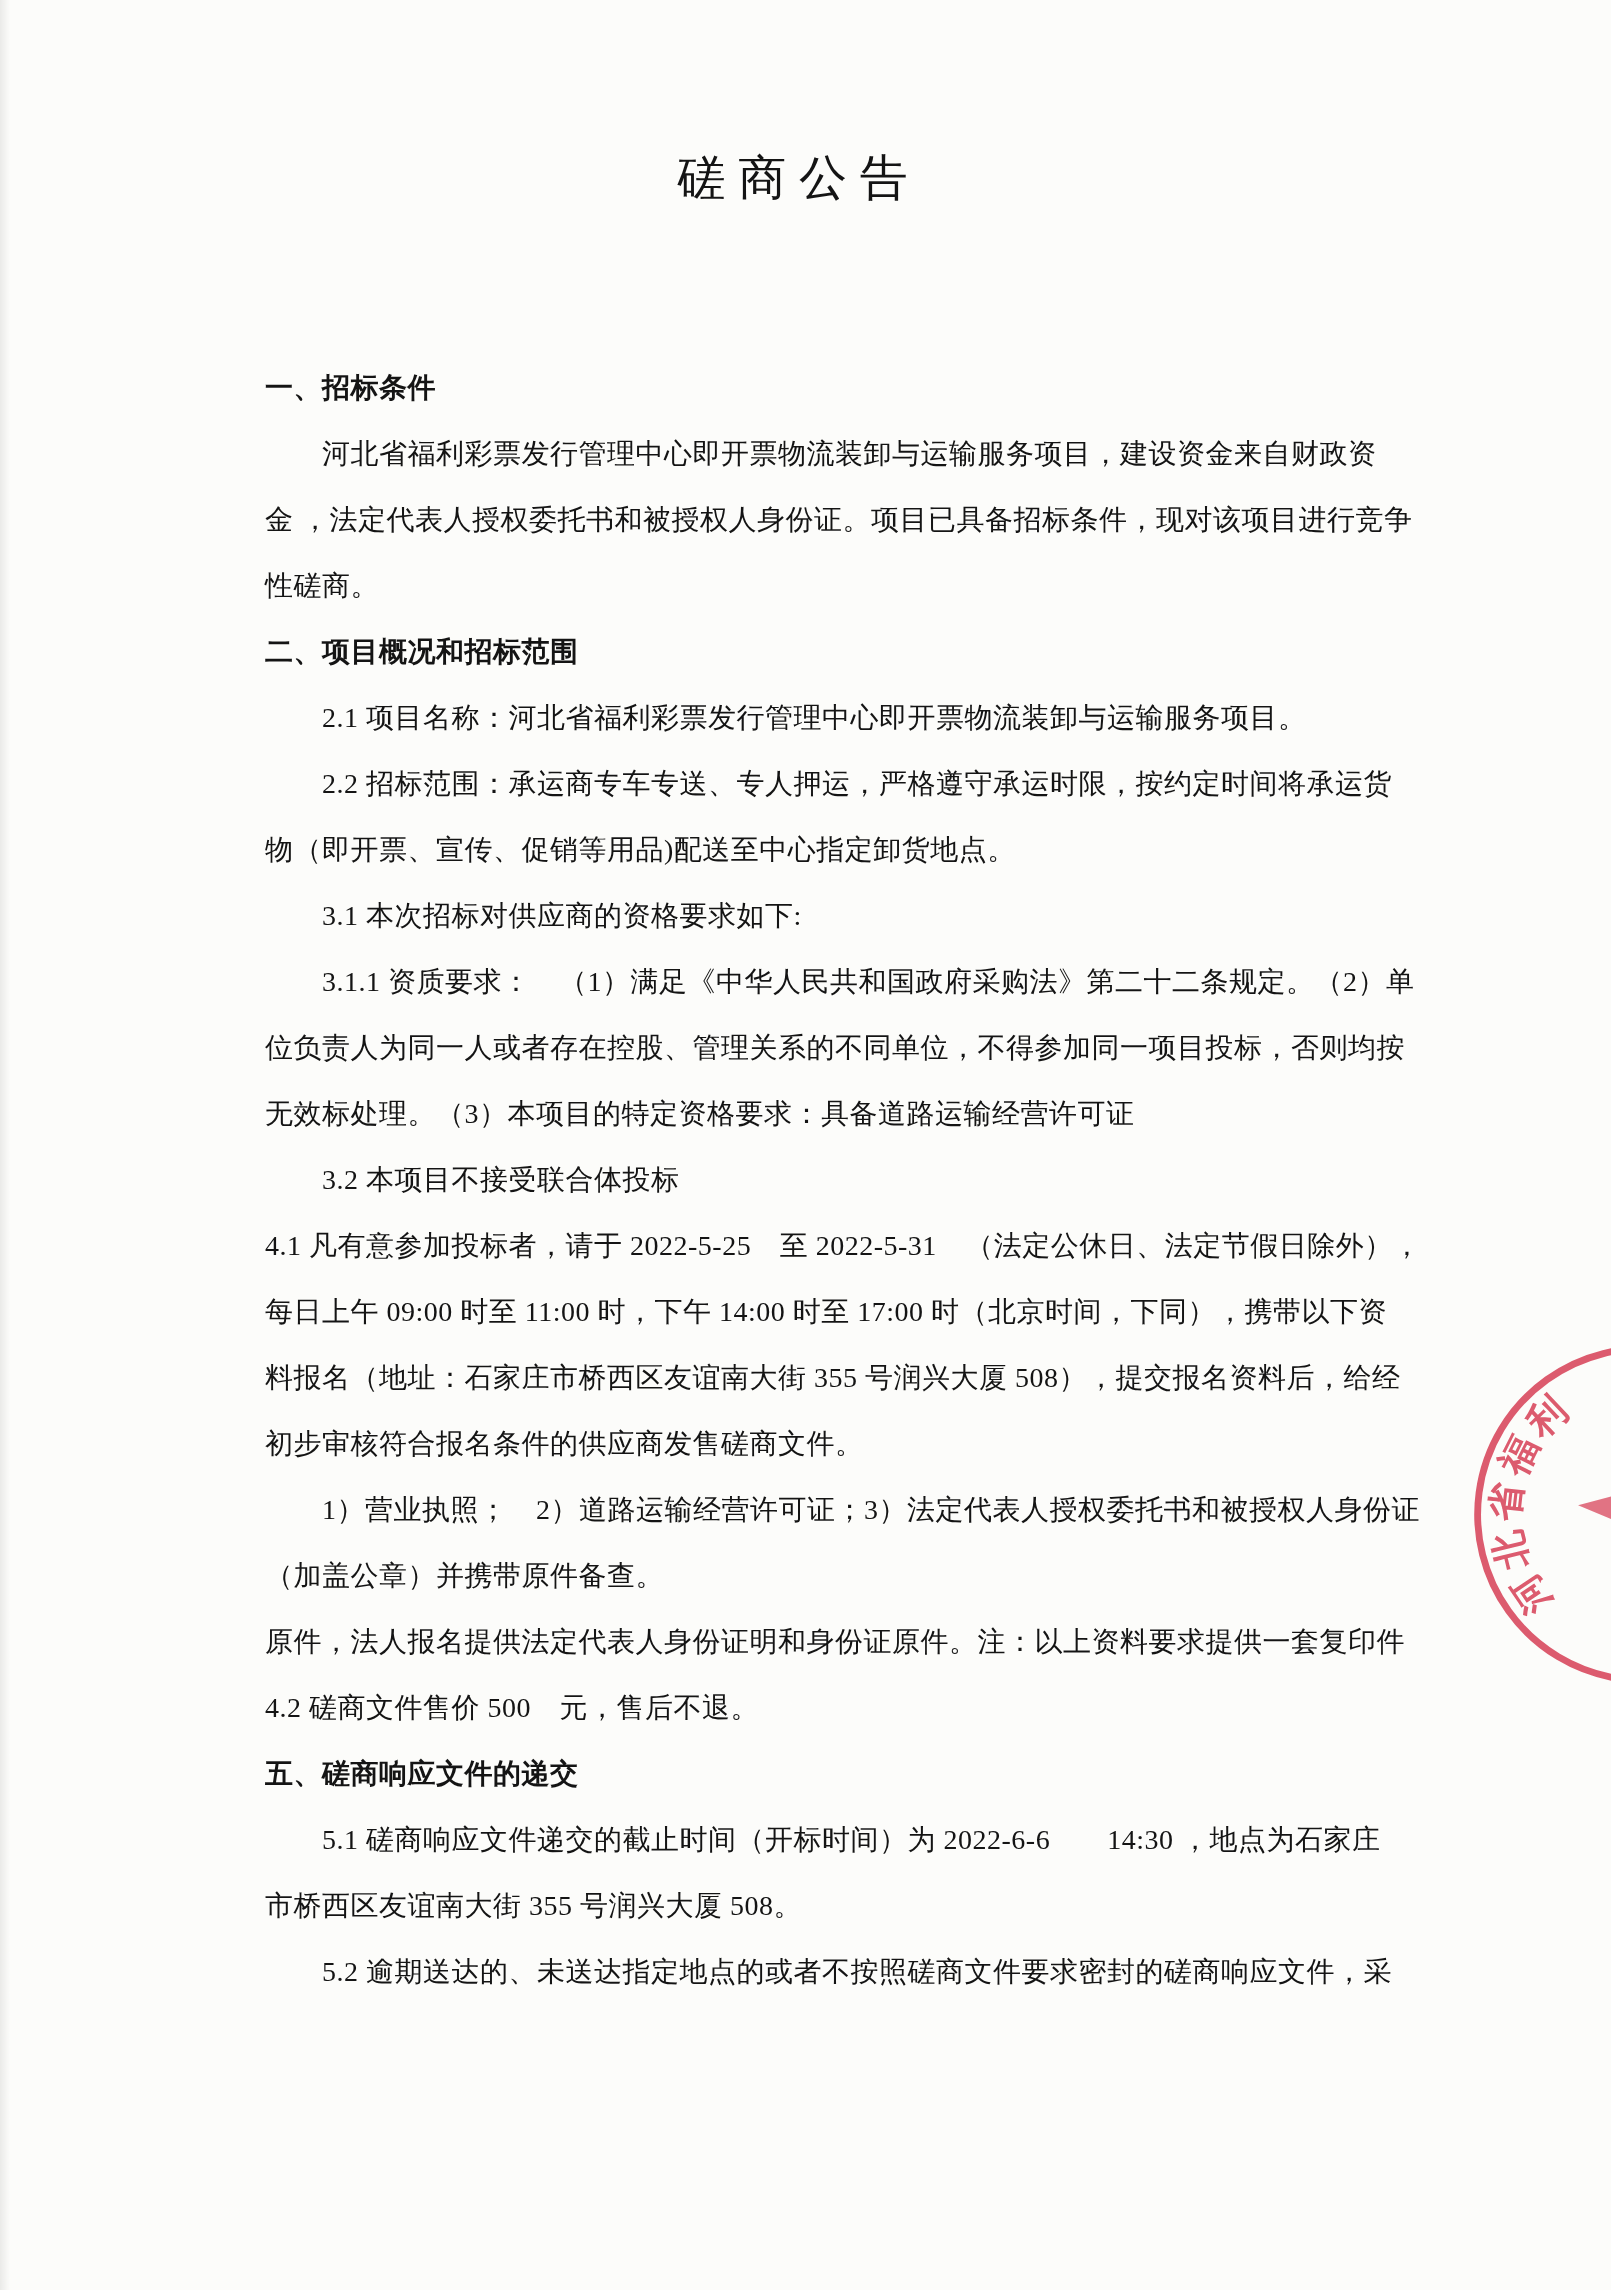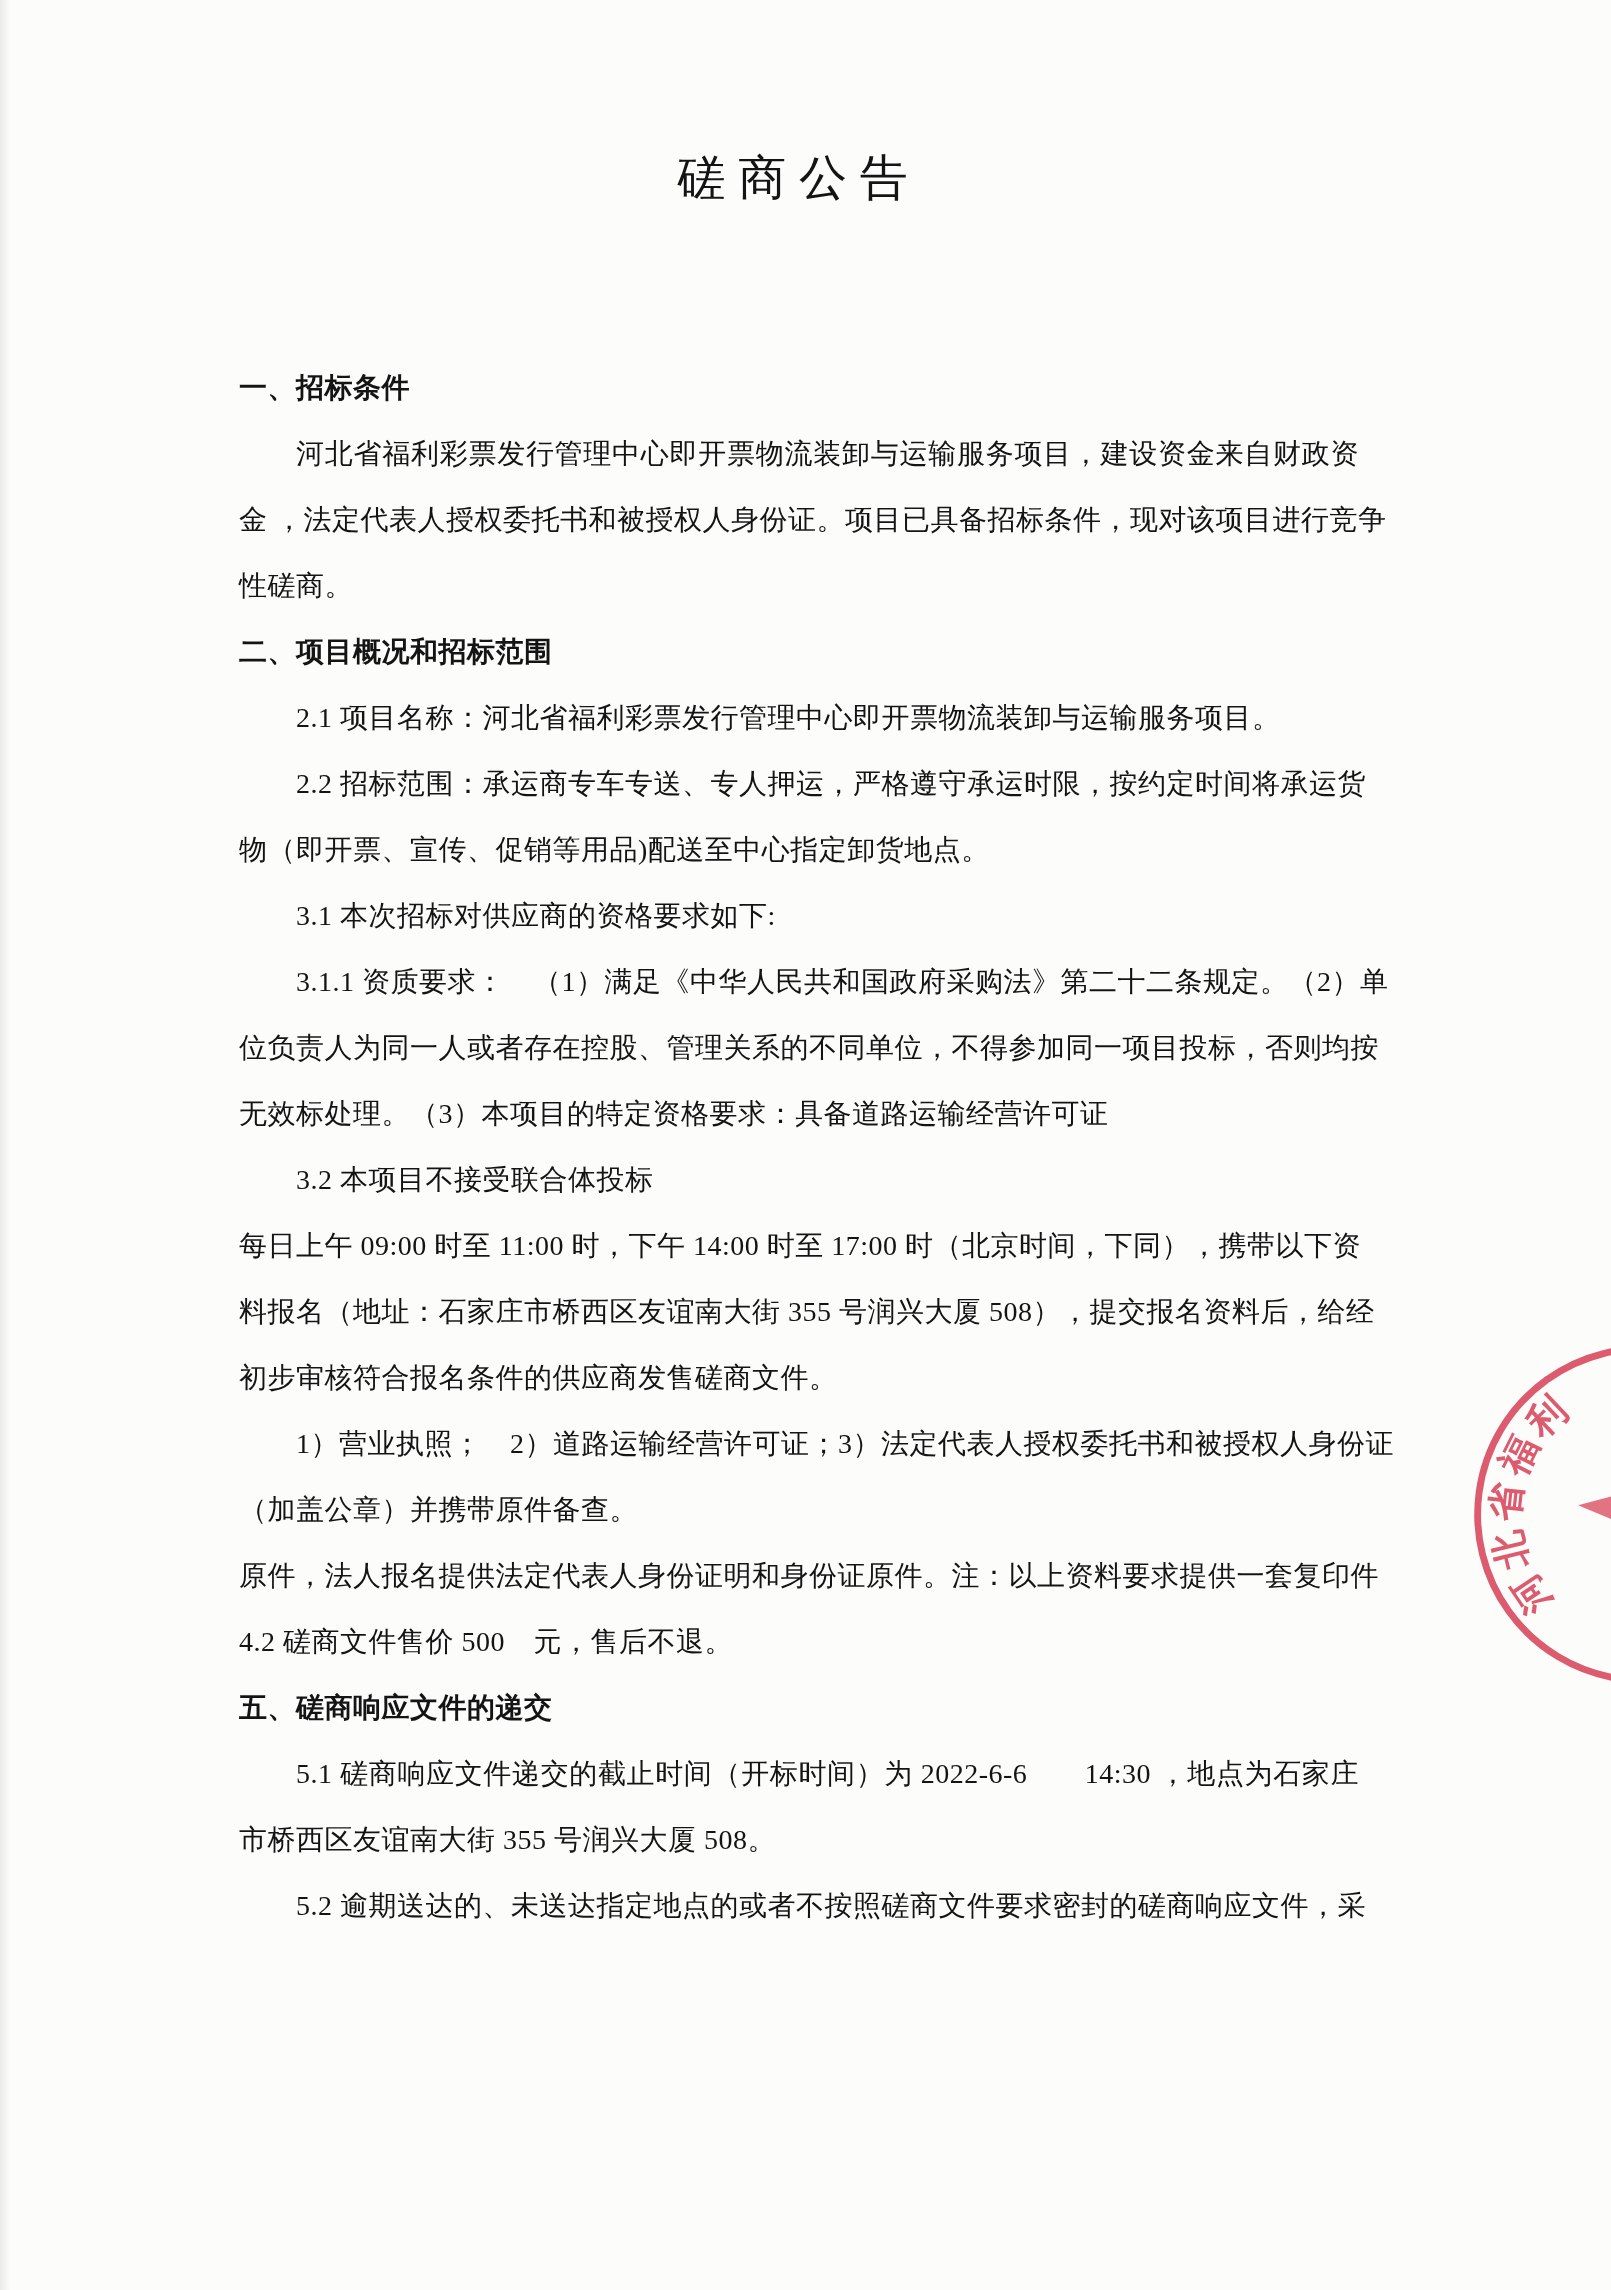--- a/index.html
+++ b/index.html
@@ -24,20 +24,21 @@
     font-size:48px; font-weight:normal; letter-spacing:12.7px;
     white-space:nowrap;
   }
   .body {
     position:absolute; top:355px; left:239px; width:1120px;
     font-size:28px; letter-spacing:0.5px;
   }
   .line {
     height:66px; line-height:66px;
     white-space:nowrap;
+    margin-left:26px;
   }
   .line.h   { font-weight:bold; }
   .line.ind { text-indent:57px; }
   .line.just{ text-align:justify; text-align-last:justify; }
   .stamp {
     position:absolute; left:1463px; top:1334px;
     width:361px; height:361px;
     color:var(--stamp-color,#d94a5f);
     opacity:0.9;
     pointer-events:none;
@@ -65,20 +66,21 @@
       <div class="line">性磋商。</div>
       <div class="line h">二、项目概况和招标范围</div>
       <div class="line ind">2.1 项目名称：河北省福利彩票发行管理中心即开票物流装卸与运输服务项目。</div>
       <div class="line ind just">2.2 招标范围：承运商专车专送、专人押运，严格遵守承运时限，按约定时间将承运货</div>
       <div class="line">物（即开票、宣传、促销等用品)配送至中心指定卸货地点。</div>
       <div class="line ind">3.1  本次招标对供应商的资格要求如下:</div>
       <div class="line ind just">3.1.1 资质要求：　（1）满足《中华人民共和国政府采购法》第二十二条规定。（2）单</div>
       <div class="line just">位负责人为同一人或者存在控股、管理关系的不同单位，不得参加同一项目投标，否则均按</div>
       <div class="line">无效标处理。（3）本项目的特定资格要求：具备道路运输经营许可证</div>
       <div class="line ind">3.2 本项目不接受联合体投标</div>
+      <div class="line just">4.1 凡有意参加投标者，请于 2022-5-25　至 2022-5-31　（法定公休日、法定节假日除外），</div>
       <div class="line just">每日上午 09:00 时至 11:00 时，下午 14:00 时至 17:00 时（北京时间，下同），携带以下资</div>
       <div class="line just">料报名（地址：石家庄市桥西区友谊南大街 355 号润兴大厦 508），提交报名资料后，给经</div>
       <div class="line">初步审核符合报名条件的供应商发售磋商文件。</div>
       <div class="line ind just">1）营业执照；　2）道路运输经营许可证；3）法定代表人授权委托书和被授权人身份证</div>
       <div class="line">（加盖公章）并携带原件备查。</div>
       <div class="line just">原件，法人报名提供法定代表人身份证明和身份证原件。注：以上资料要求提供一套复印件</div>
       <div class="line">4.2 磋商文件售价 500　元，售后不退。</div>
       <div class="line h">五、磋商响应文件的递交</div>
       <div class="line ind just">5.1 磋商响应文件递交的截止时间（开标时间）为 2022-6-6　　14:30 ，地点为石家庄</div>
       <div class="line">市桥西区友谊南大街 355 号润兴大厦 508。</div>

